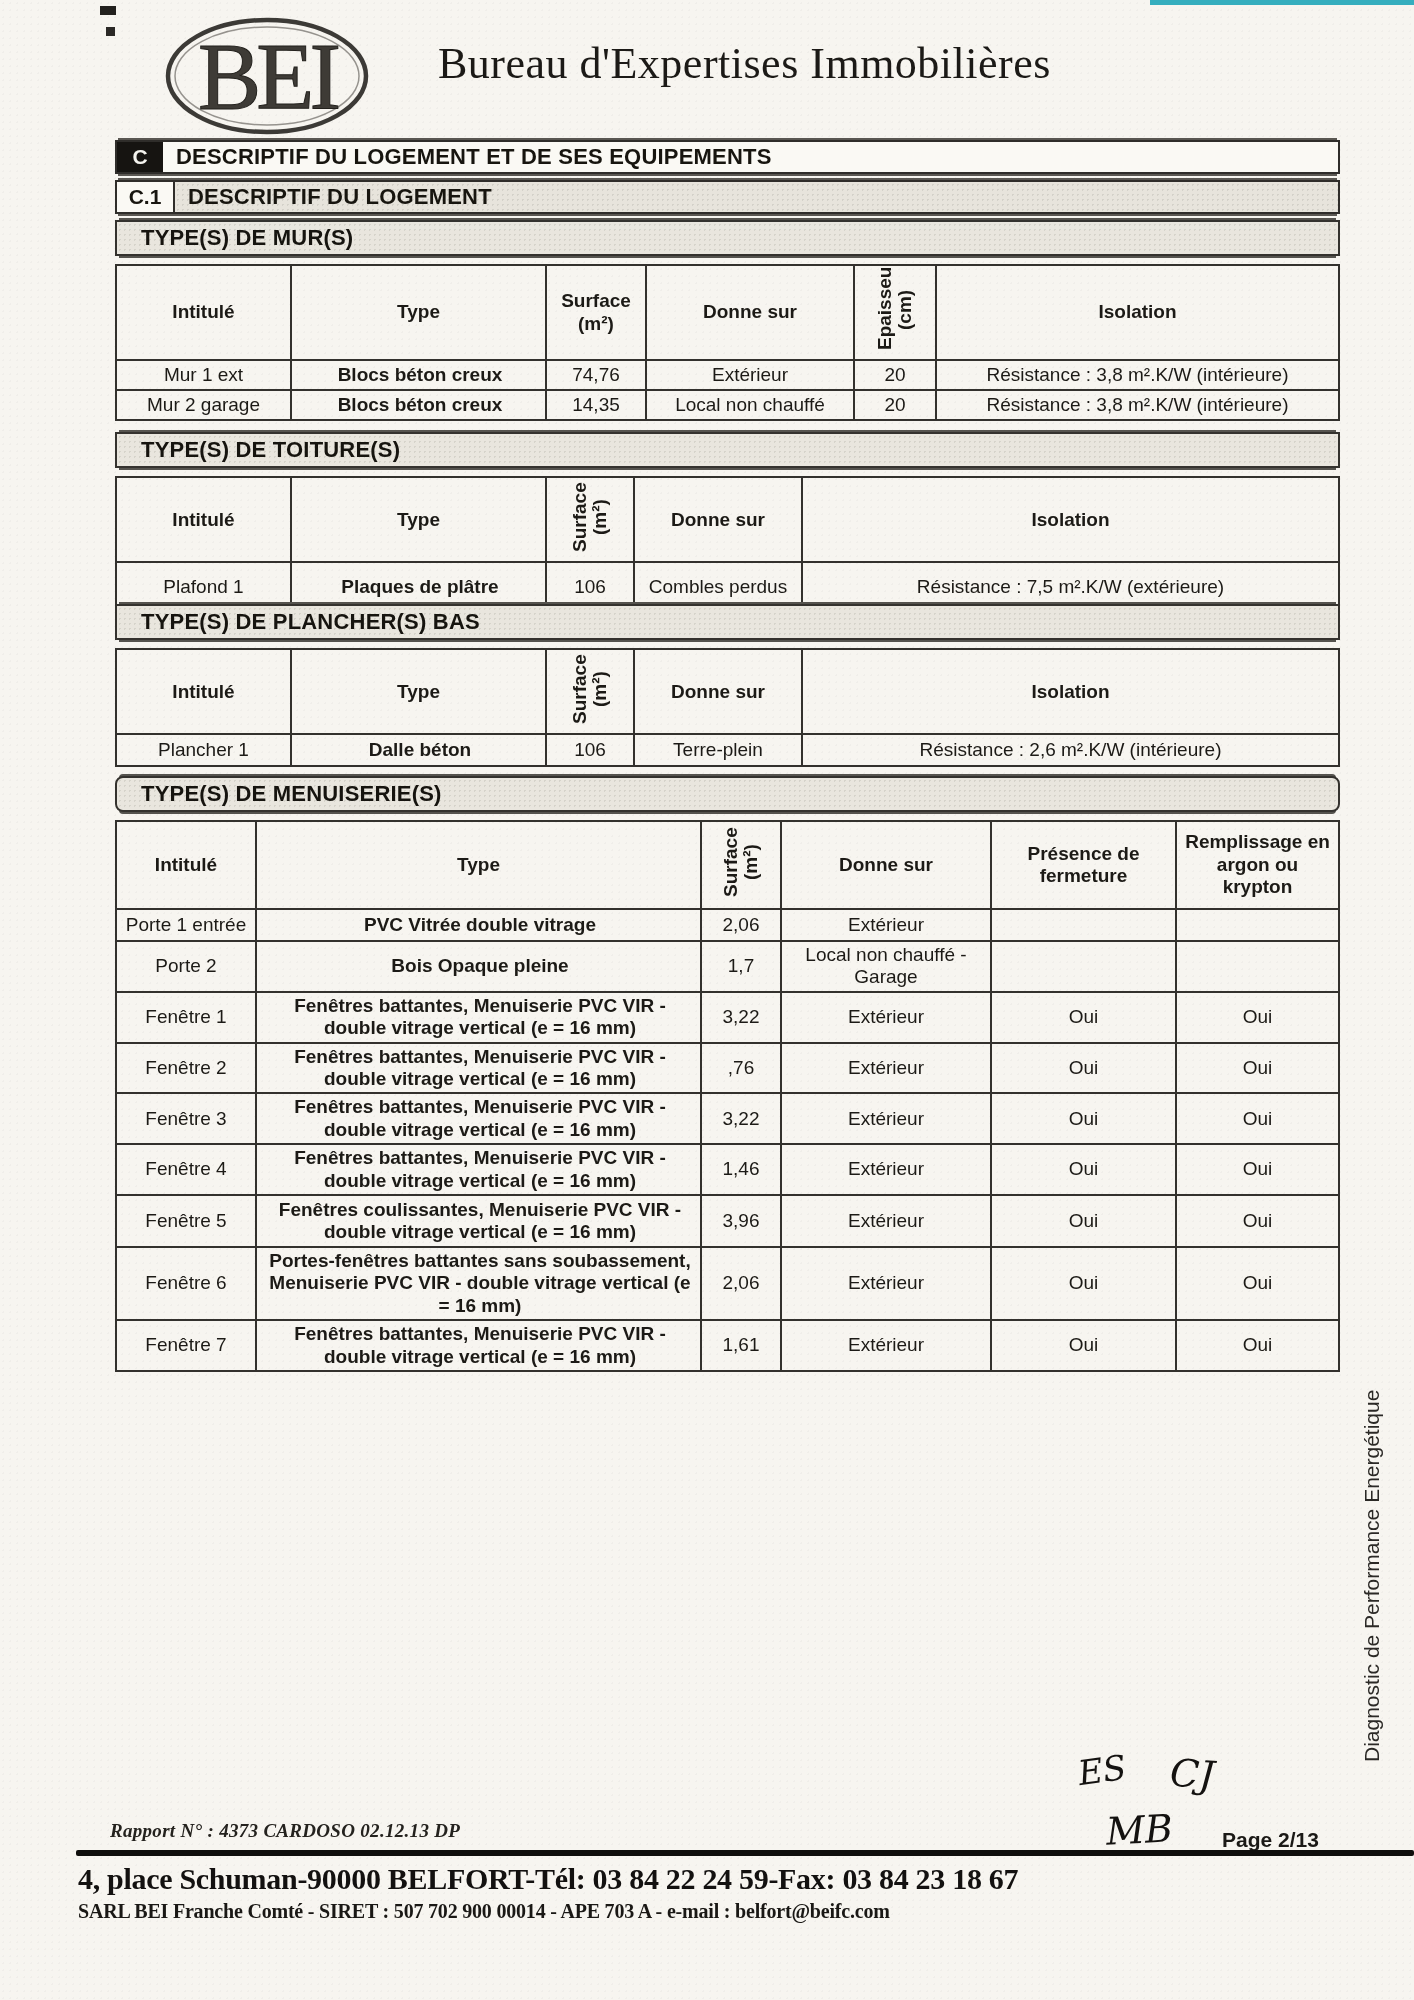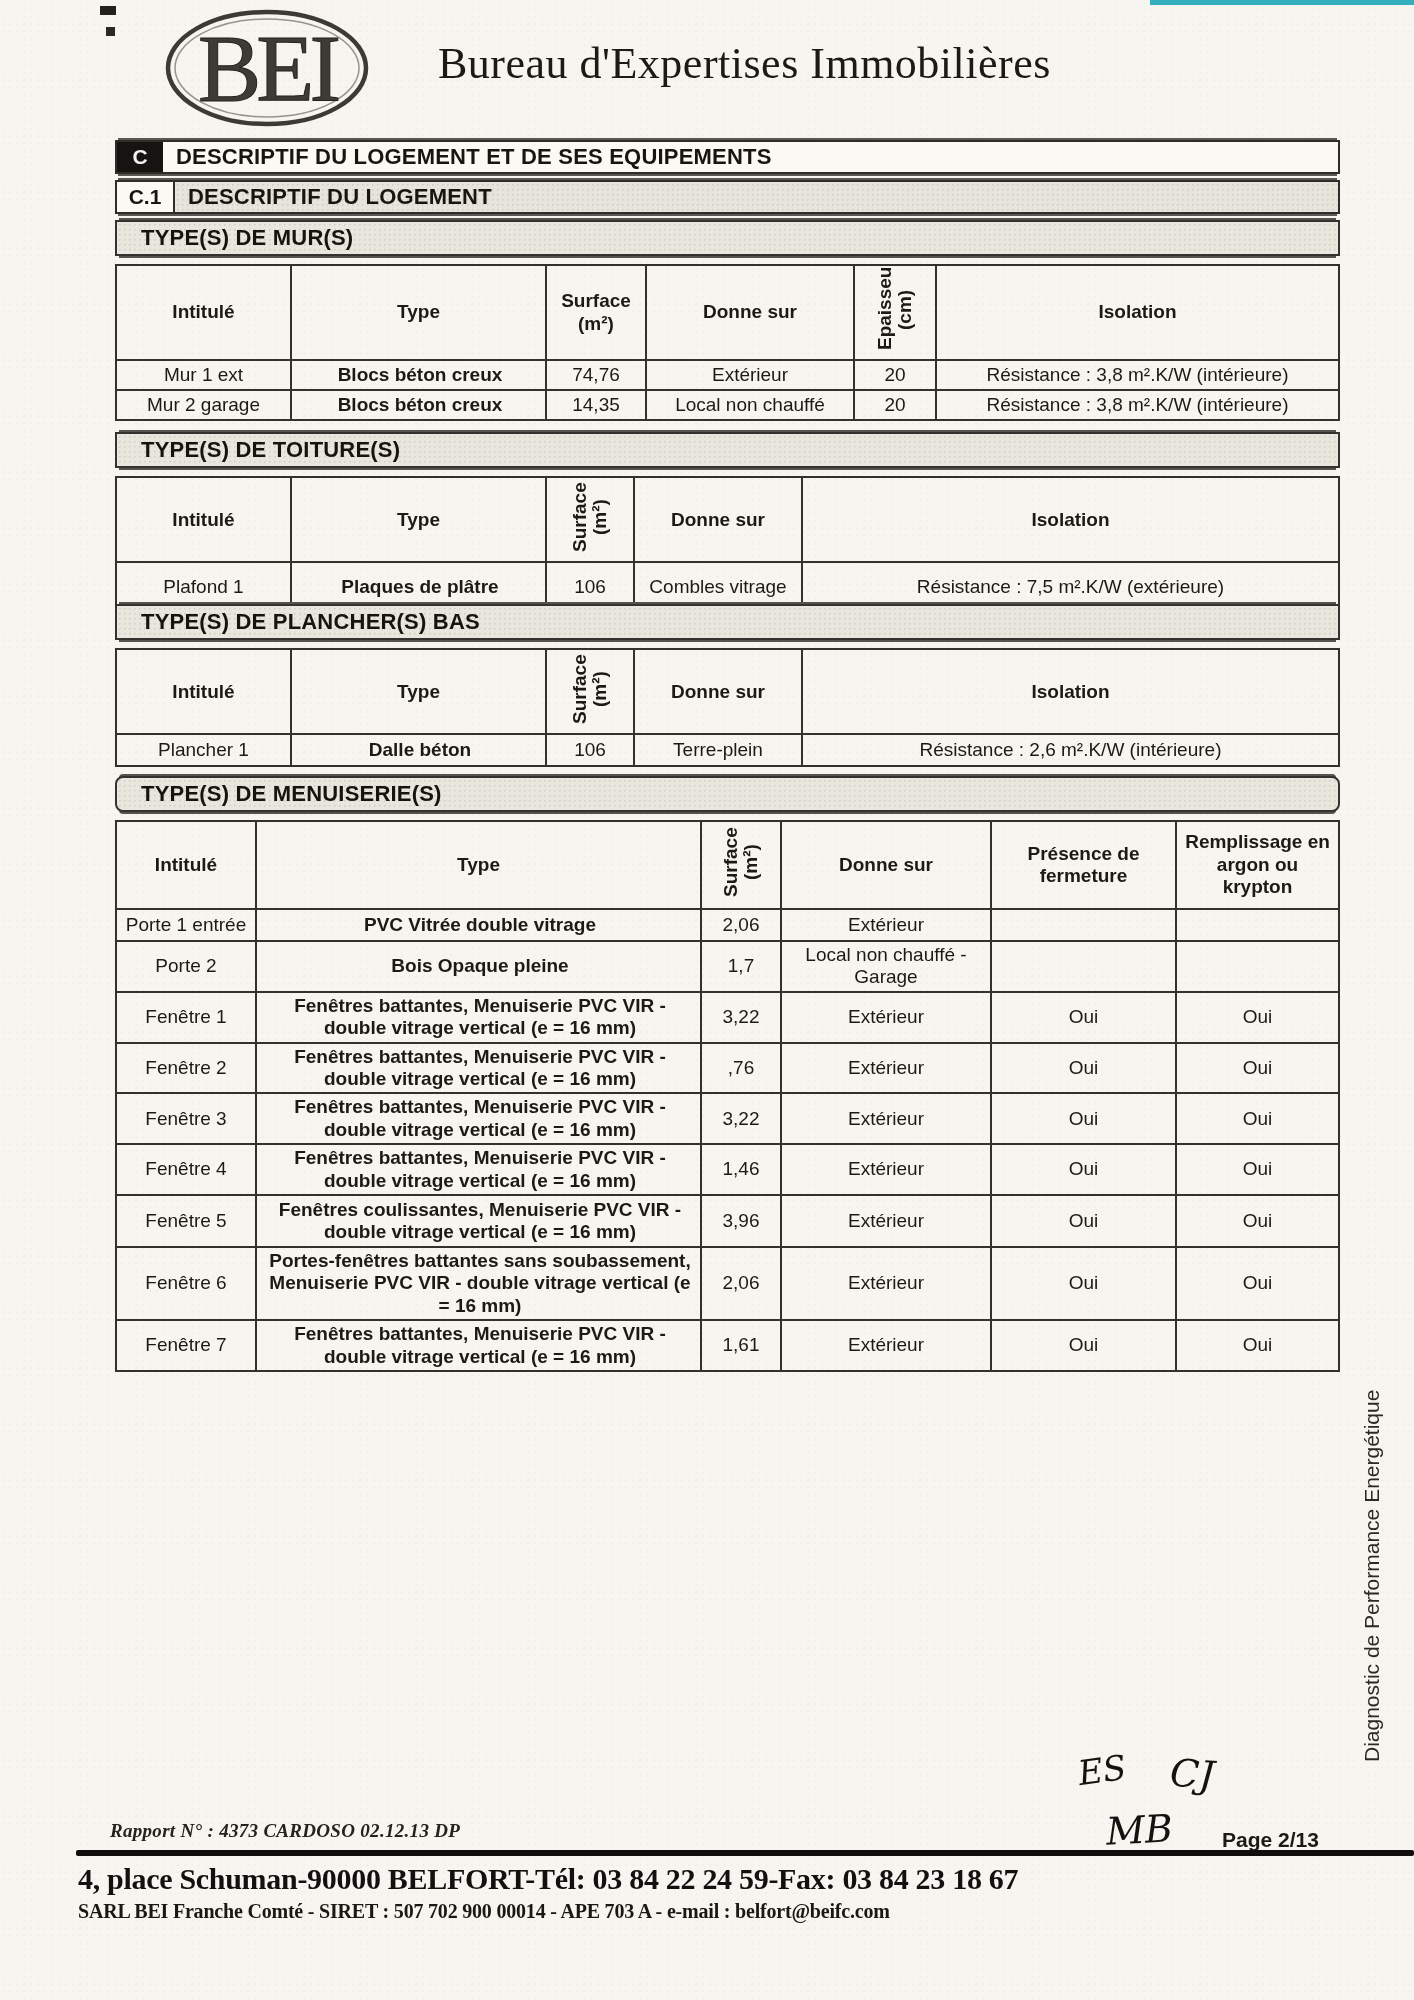--- a/index.html
+++ b/index.html
@@ -14,21 +14,21 @@
     background-image:radial-gradient(rgba(60,55,45,0.035) 1px, transparent 1px);
     background-size:7px 7px;
     color:#1f1d1a;
   }
   
   .teal-strip{position:absolute;top:0;right:0;width:264px;height:5px;background:#35aebe;}
   .scan-mark1{position:absolute;left:100px;top:6px;width:16px;height:9px;background:#23211e;}
   .scan-mark2{position:absolute;left:106px;top:27px;width:9px;height:9px;background:#2b2926;}
 
   
-  .logo{position:absolute;left:163px;top:8px;}
+  .logo{position:absolute;left:163px;top:16px;}
   .company{
     position:absolute;left:438px;top:26px;width:640px;height:74px;
     font-family:"Liberation Serif",serif;font-size:44px;color:#1c1a17;
     display:flex;align-items:center;letter-spacing:0.5px;
   }
 
   
   .barc{
     position:absolute;left:115px;width:1225px;height:34px;box-sizing:border-box;
     border:2px solid #2f2d2a;background:#faf9f4;display:flex;align-items:stretch;
@@ -197,21 +197,21 @@
         <th><span class="vert vh74">Surface (m²)</span></th>
         <th>Donne sur</th>
         <th>Isolation</th>
       </tr>
     </thead>
     <tbody>
       <tr style="height:49px">
         <td>Plafond 1</td>
         <td class="col-type">Plaques de plâtre</td>
         <td>106</td>
-        <td>Combles vitrage</td>
+        <td>Combles perdus</td>
         <td>Résistance : 7,5 m².K/W (extérieure)</td>
       </tr>
     </tbody>
   </table>
 
   <div class="section-bar" style="top:604px;">TYPE(S) DE PLANCHER(S) BAS</div>
   <table class="doc-table" style="top:648px;">
     <colgroup>
       <col style="width:175px">
         <col style="width:255px">

